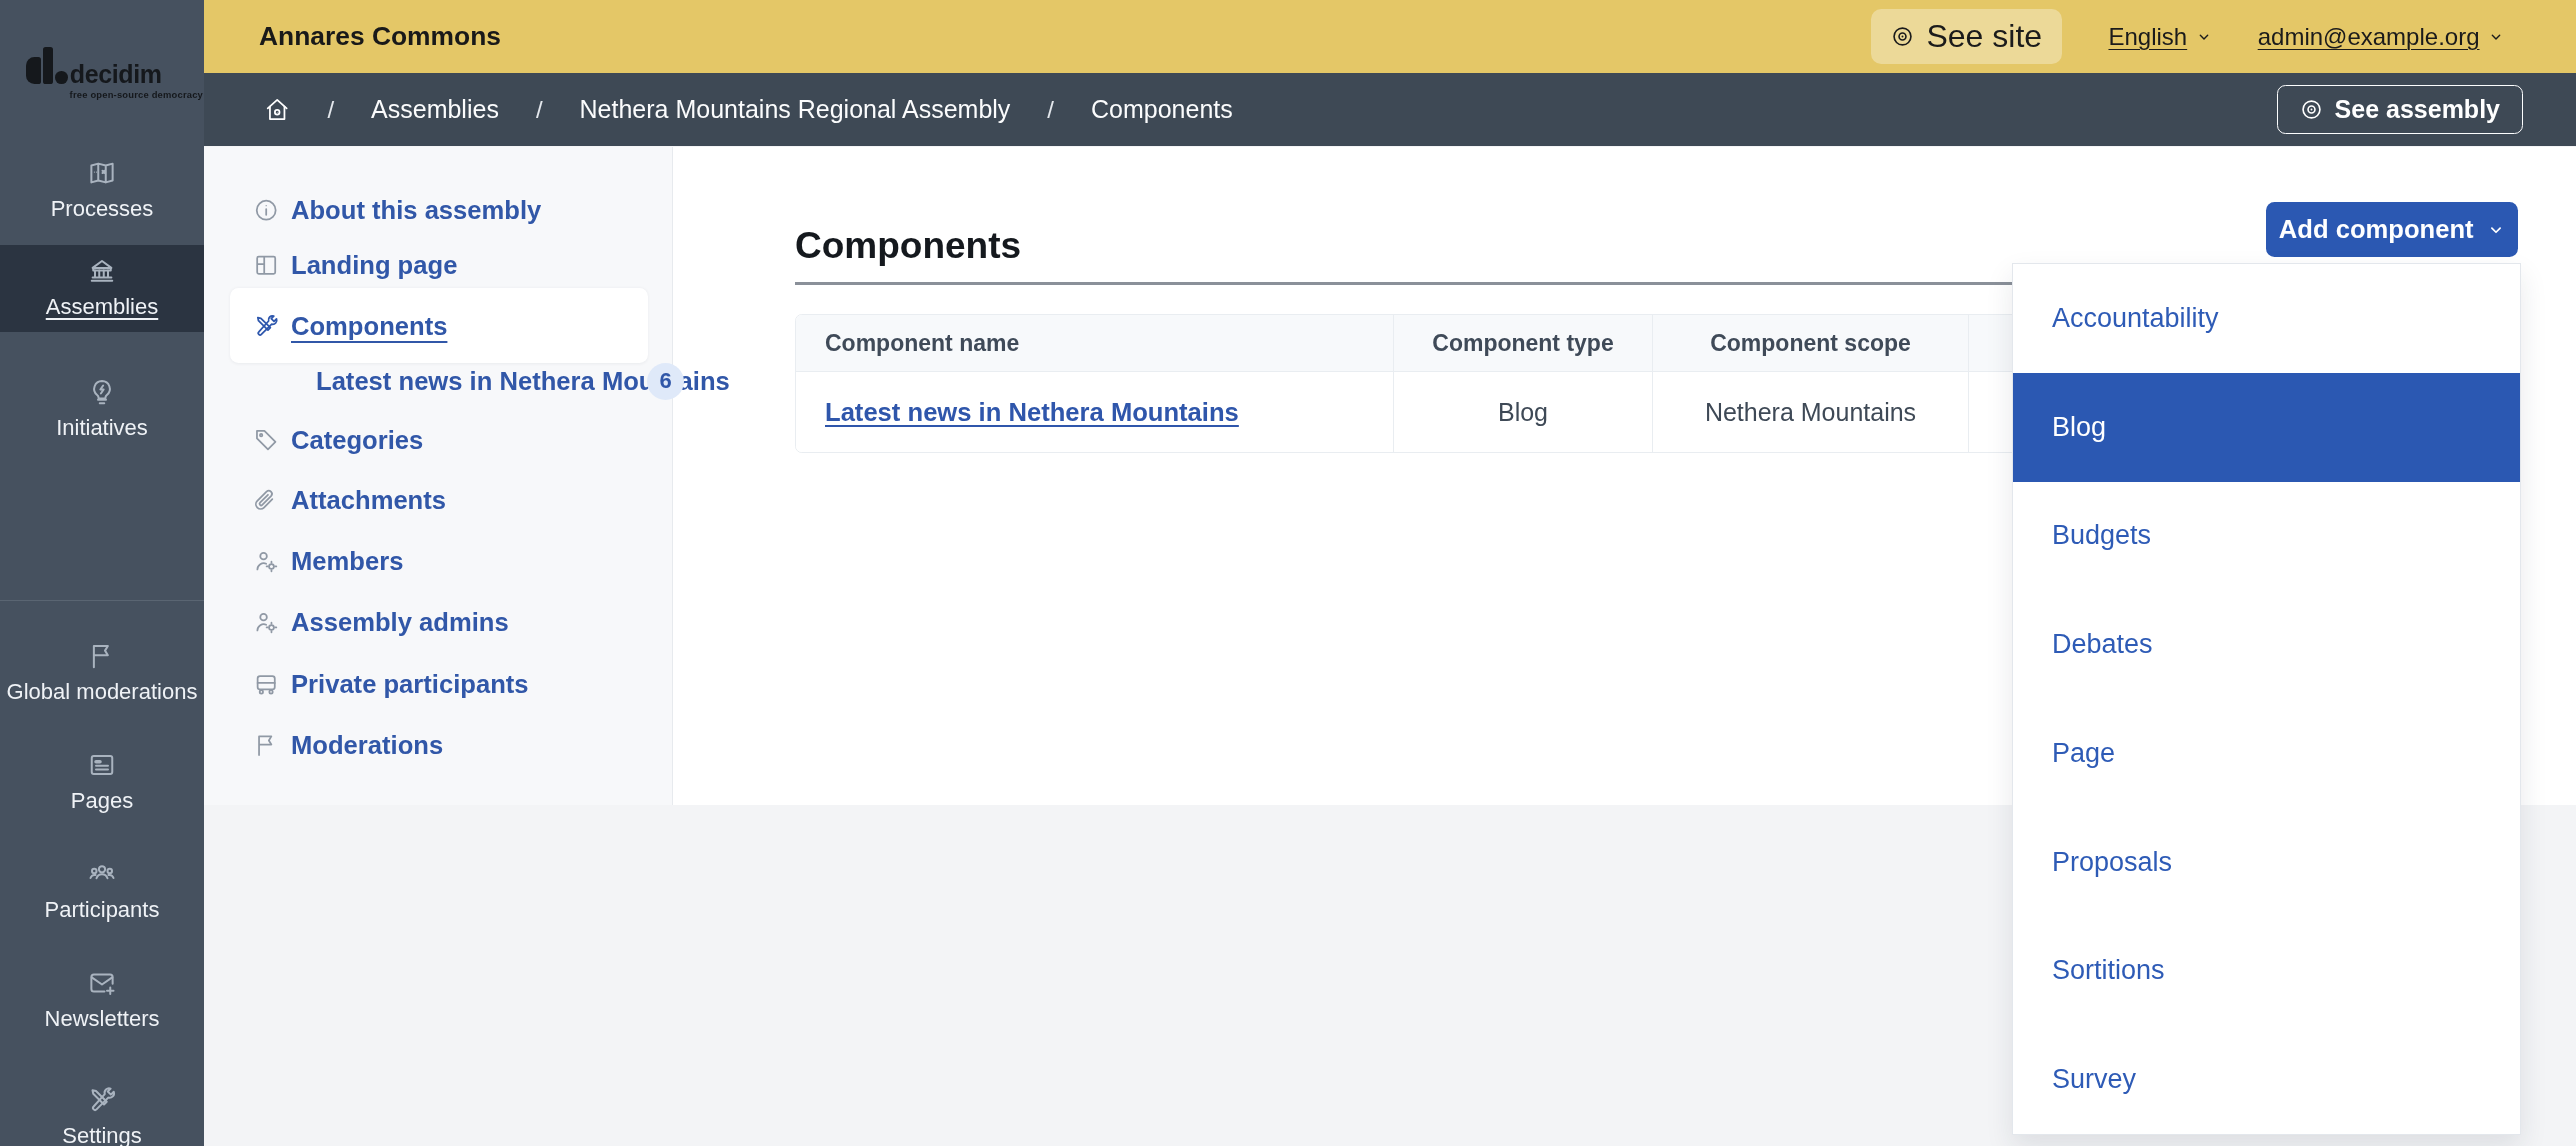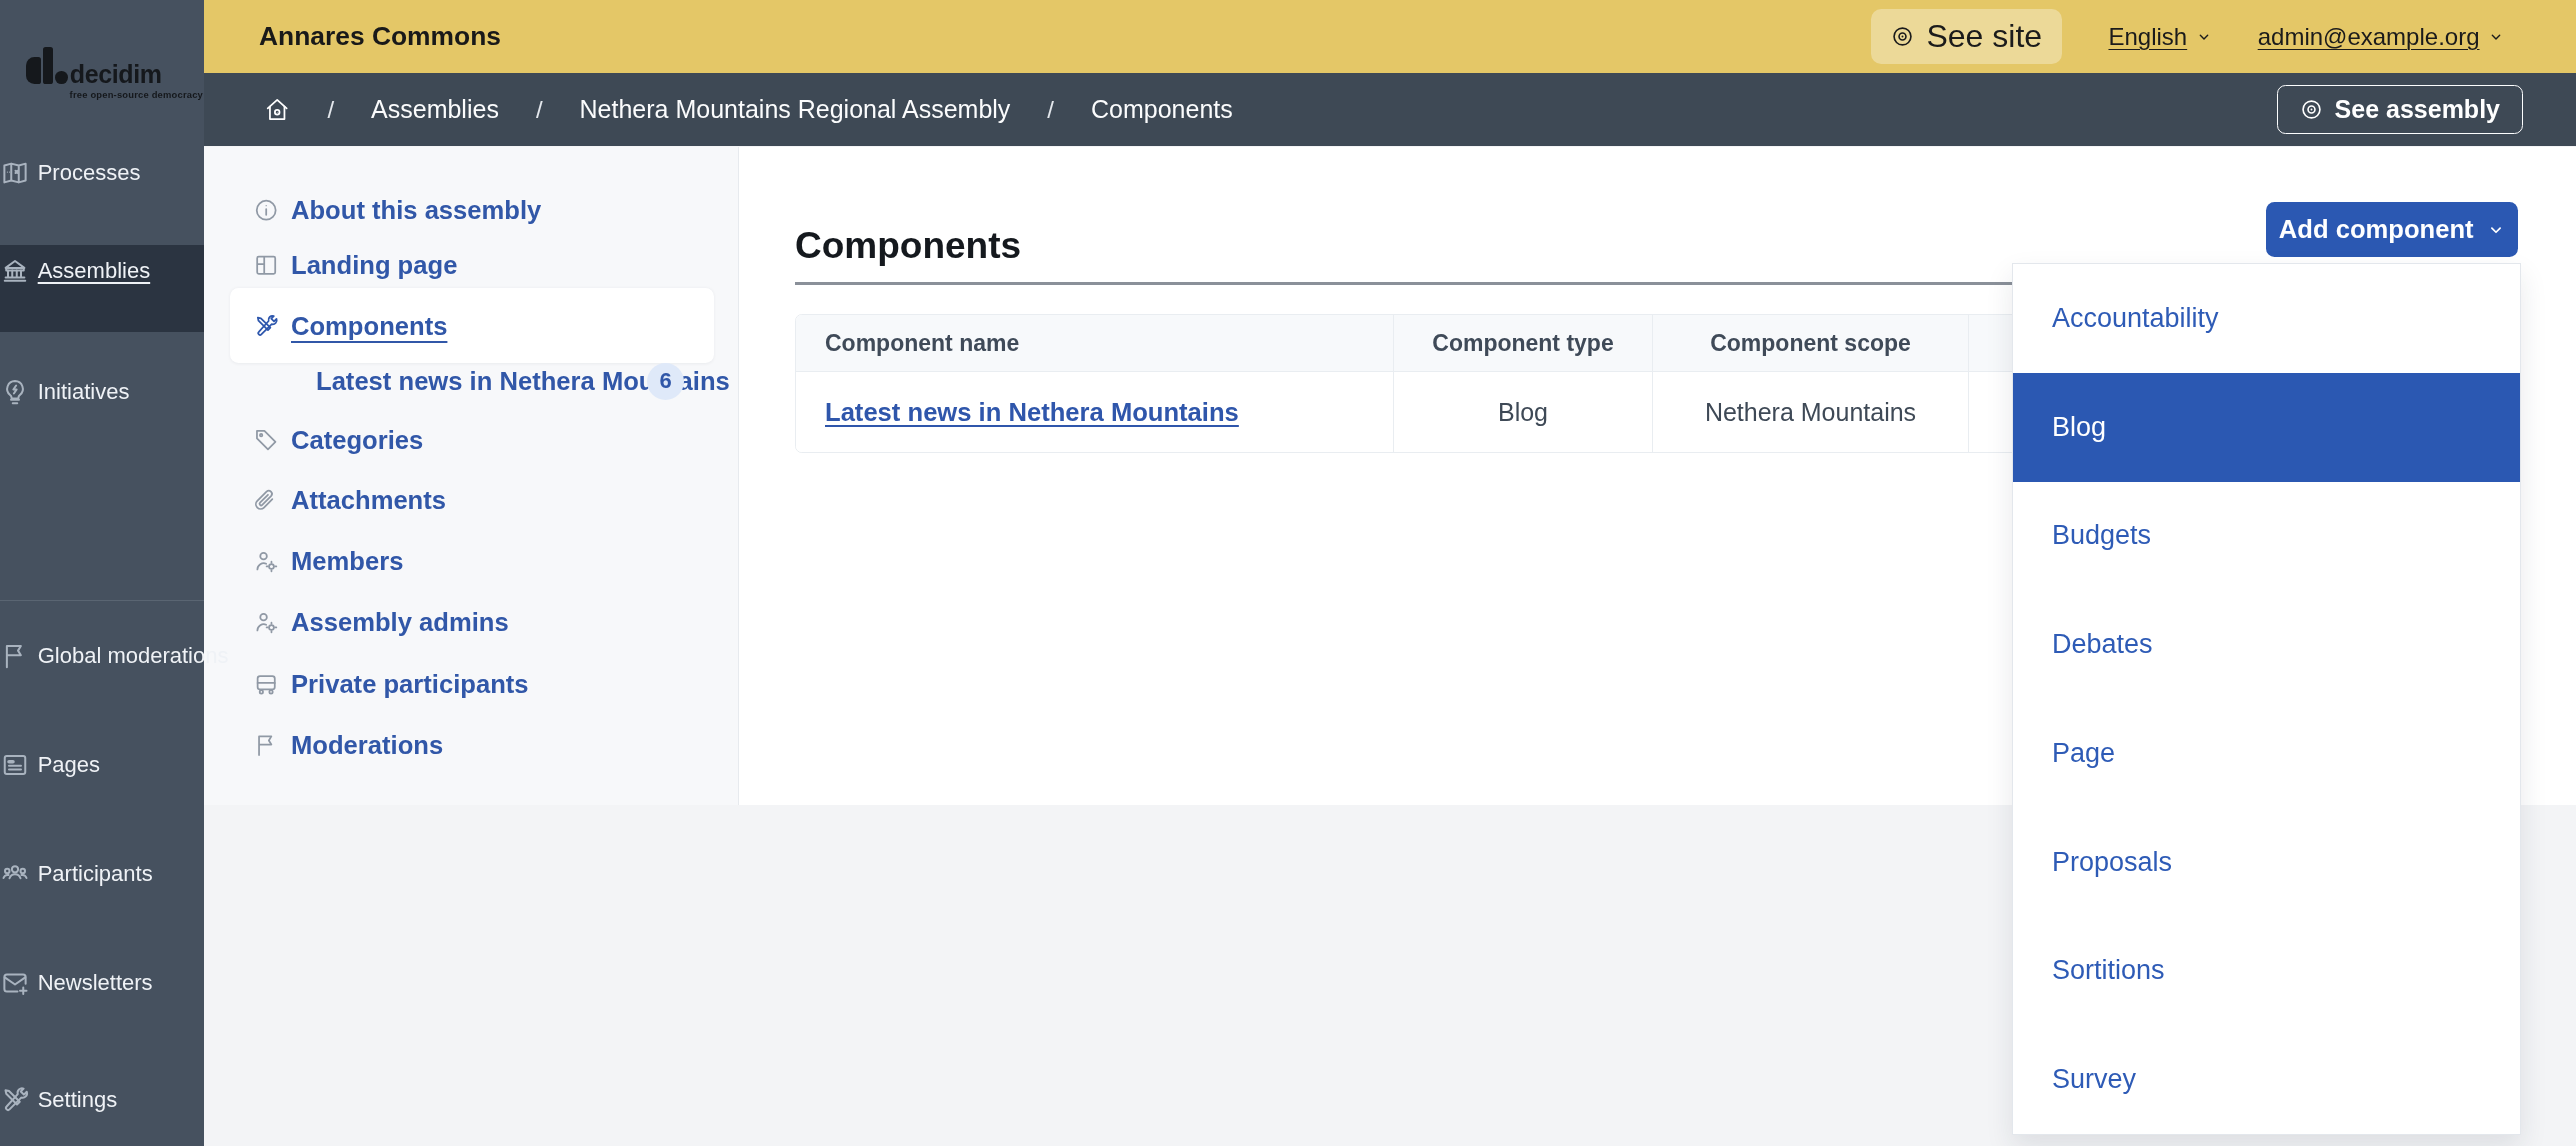--- a/index.html
+++ b/index.html
@@ -10,21 +10,21 @@
   
   .sidebar{position:absolute;left:0;top:0;width:204px;height:1147px;background:#46515F;z-index:30;}
   .logo{position:absolute;left:25.6px;top:43px;width:162px;color:#15181C;}
   .logo-mark{display:flex;align-items:flex-end;height:41px;}
   .logo-bowl{width:15.3px;height:27px;background:#15181C;border-radius:8.5px 2.6px 2.6px 8.5px;}
   .logo-asc{width:10.2px;height:37px;background:#15181C;border-radius:2.6px;margin-left:1.7px;}
   .logo-dot{width:12.8px;height:12.8px;background:#15181C;border-radius:50%;margin-left:2.6px;}
   .logo-text{display:inline-block;font-size:25px;font-weight:700;letter-spacing:-0.4px;margin-left:1.7px;transform:translateY(5.1px);}
   .logo-tag{font-size:9.4px;font-weight:700;margin-top:5.1px;margin-left:44px;white-space:nowrap;letter-spacing:0.2px;}
 
-  .side-item{position:absolute;left:0;width:204px;display:flex;flex-direction:row;align-items:center;gap:7.7px;color:#EFF2F6;cursor:pointer;}
+  .side-item{position:absolute;left:0;width:204px;display:flex;flex-direction:column;align-items:center;gap:7.7px;color:#EFF2F6;cursor:pointer;}
   .side-item .nicon{width:30px;height:30px;color:#A9B3BF;}
   .side-item .nlabel{font-size:22px;white-space:nowrap;}
   .side-active-bg{position:absolute;left:0;top:245px;width:204px;height:87px;background:#2B3441;}
   .side-item.active .nlabel{text-decoration:underline;text-underline-offset:4.3px;text-decoration-thickness:1.7px;}
   .side-divider{position:absolute;left:0;top:600px;width:204px;height:0.9px;background:#5A6572;}
 
   
   .topbar{position:absolute;left:204px;top:0;width:2372px;height:73px;background:#E4C767;
           display:flex;align-items:center;z-index:20;}
   .org-name{font-size:26.4px;font-weight:700;color:#191919;margin-left:55px;}
@@ -47,21 +47,21 @@
   .see-assembly{margin-left:auto;margin-right:53px;display:flex;align-items:center;gap:12px;
                 border:1.7px solid #FCFDFE;border-radius:8.5px;padding:9.4px 22px;color:#FFFFFF;cursor:pointer;}
   .see-assembly .sicon{width:23px;height:23px;}
   .see-assembly span{font-size:25px;font-weight:700;}
 
   
   .container{position:absolute;left:204px;top:147px;width:2372px;height:1000px;background:#F3F4F6;}
   .content-card{position:absolute;left:0;top:0;width:2372px;height:658px;background:#FFFFFF;}
 
   
-  .subnav{position:absolute;left:0;top:0;width:535px;height:658px;background:#F7F8FA;border-right:0.9px solid #E7EAEE;}
+  .subnav{position:absolute;left:0;top:0;width:469px;height:658px;background:#F7F8FA;border-right:0.9px solid #E7EAEE;}
   .sub-item{position:absolute;left:0;width:535px;height:48px;display:flex;align-items:center;cursor:pointer;color:#3157A8;}
   .sub-item .sicon{position:absolute;left:49px;width:26.4px;height:26.4px;color:#9099A5;}
   .sub-item .slabel{position:absolute;left:87px;font-size:25.6px;font-weight:600;white-space:nowrap;}
   .sub-active-card{position:absolute;left:25.6px;right:24px;top:141px;height:75px;background:#FFFFFF;border-radius:8.5px;box-shadow:0 0.9px 3.4px rgba(20,30,50,.06);}
   .sub-item.active .sicon{color:#2E57AD;}
   .sub-item.active .slabel{font-weight:700;text-decoration:underline;text-underline-offset:6px;text-decoration-thickness:2.1px;}
   .sub-item.child .slabel{left:112px;}
   .badge{position:absolute;right:55px;width:37px;height:37px;border-radius:50%;background:#DFE9F9;
          color:#3157A8;font-size:22px;font-weight:700;display:flex;align-items:center;justify-content:center;}
 

